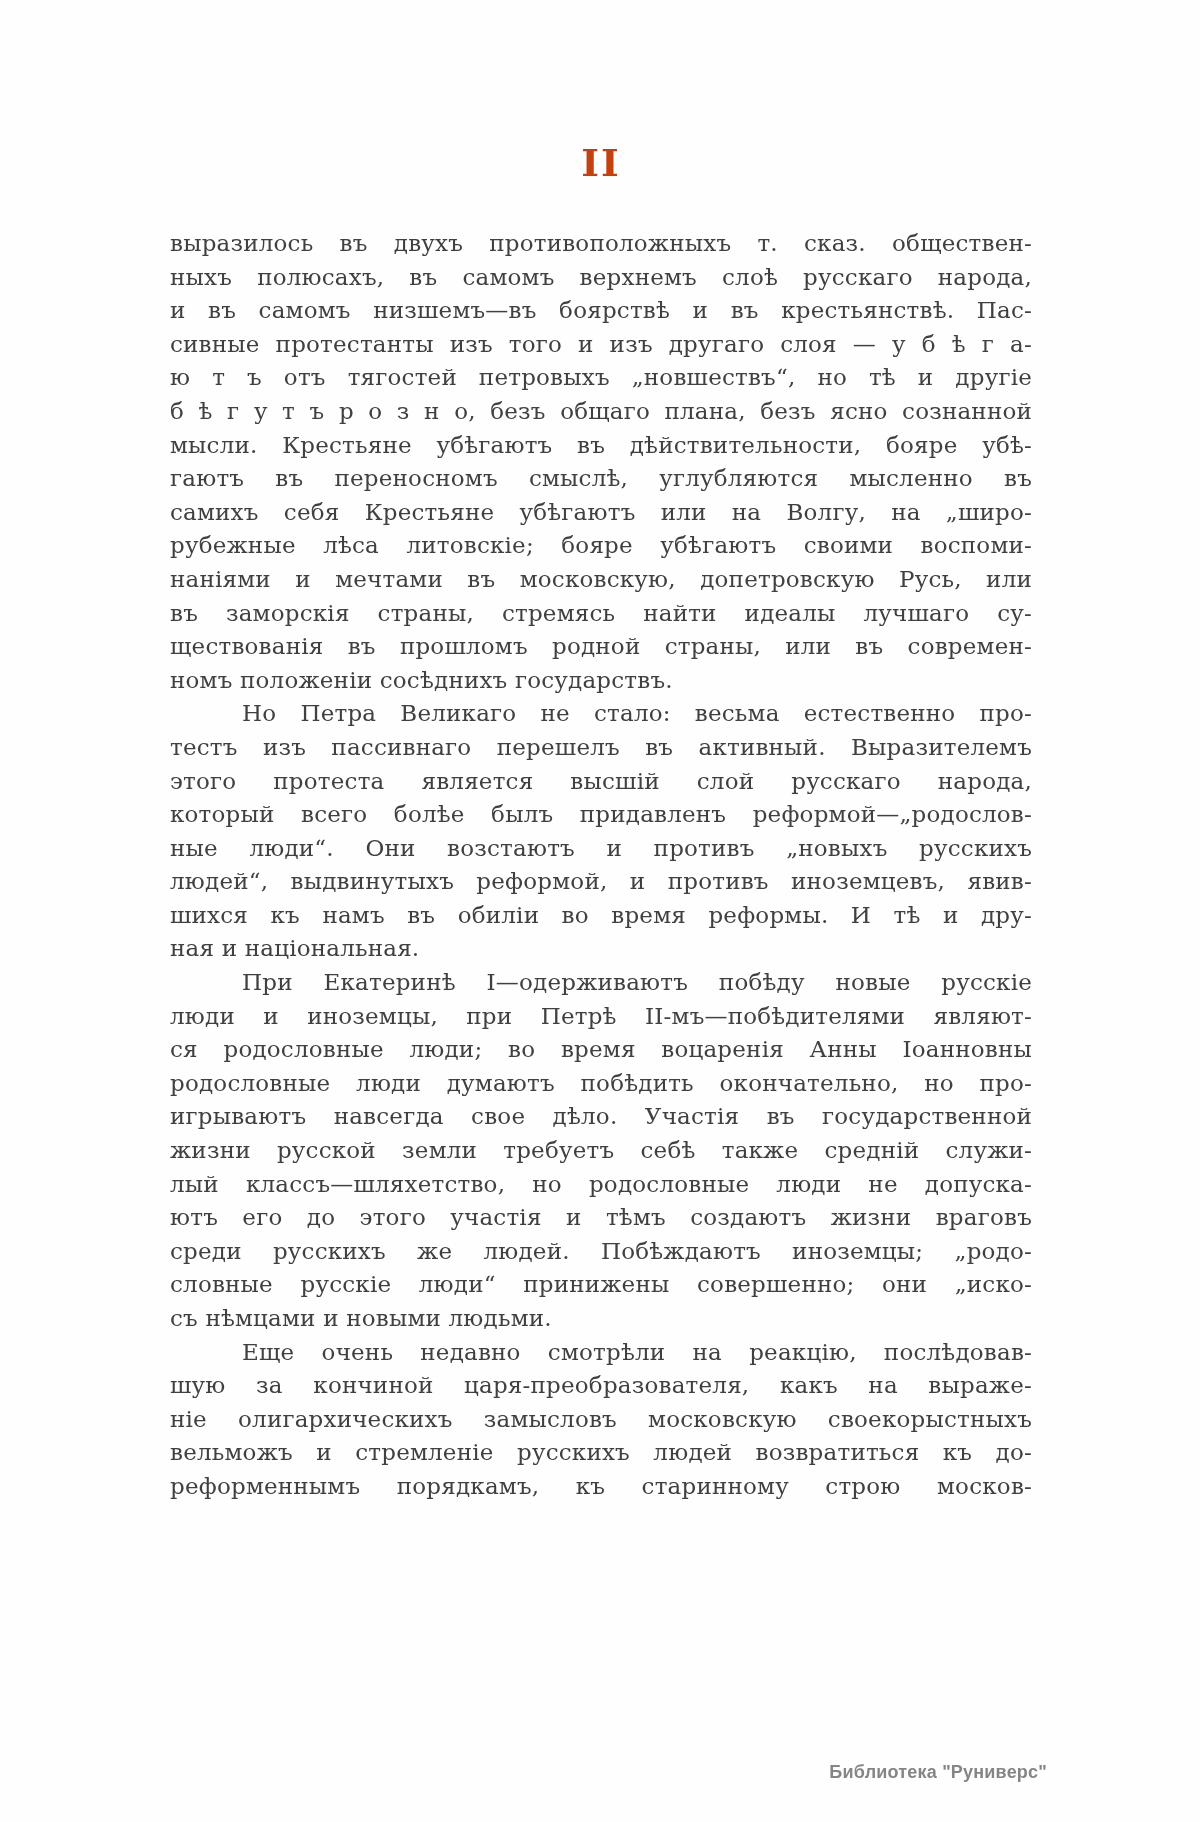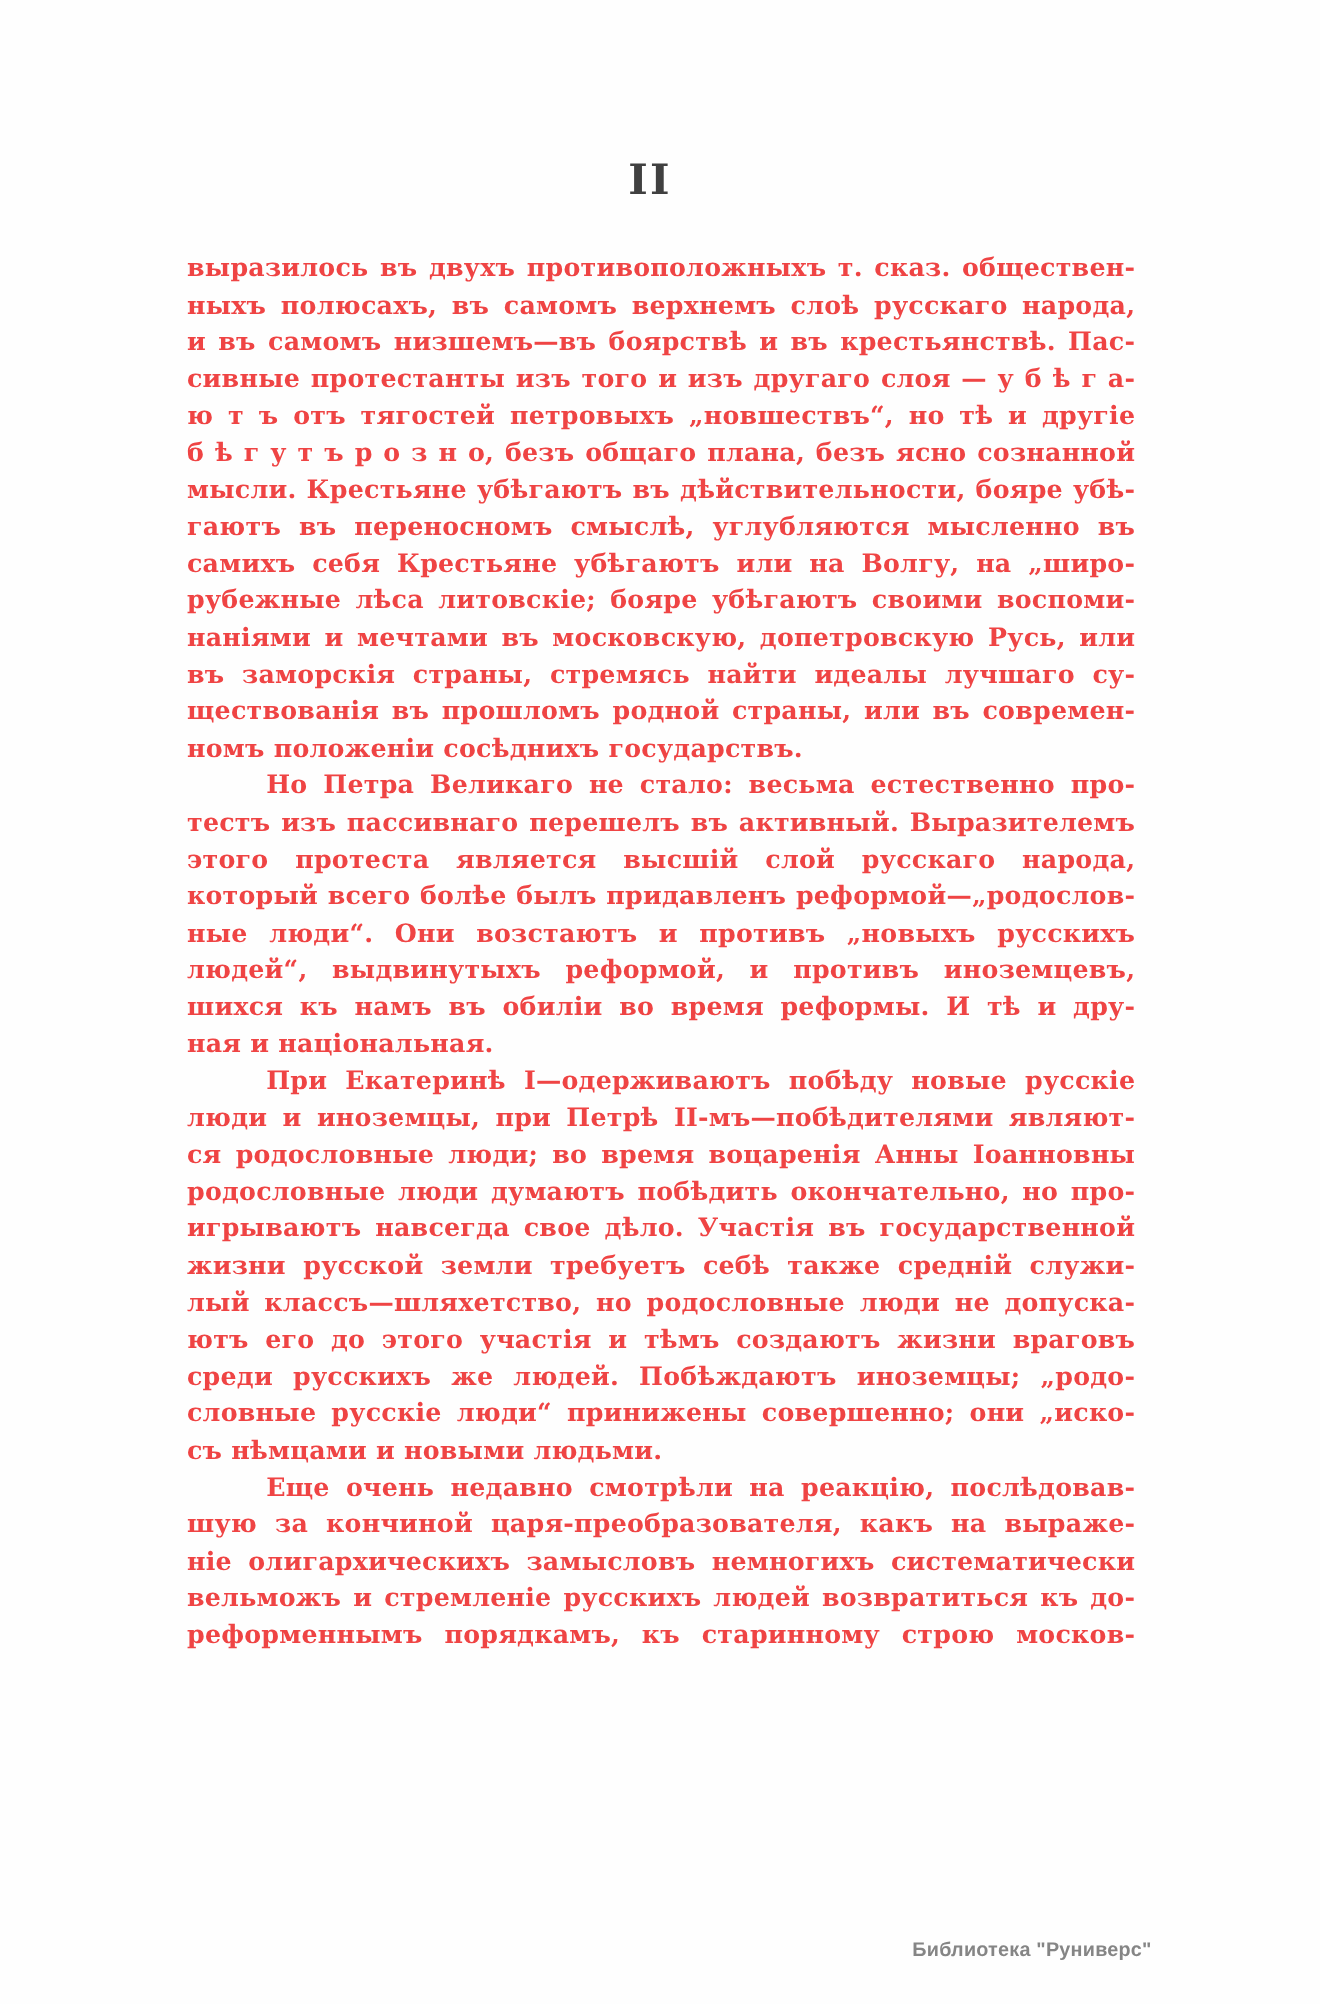--- a/index.html
+++ b/index.html
@@ -11,39 +11,38 @@
     position: relative;
     width: 1200px;
     height: 1822px;
     background: #fefefe;
     overflow: hidden;
     font-family: "DejaVu Serif", serif;
   }
   .heading {
     position: absolute;
     top: 140px;
-    left: 160px;
+    left: 170px;
     width: 862px;
     margin: 0;
     text-align: center;
     font-size: 38px;
     font-weight: bold;
     letter-spacing: 2px;
-    color: #404040;
+    color: #c2410c;
     font-family: "DejaVu Serif", serif;
   }
   .text-block {
     position: absolute;
     top: 227px;
     left: 170px;
     width: 862px;
     font-size: 23px;
-    color: #ef4444;
+    color: #404040;
     font-variant-ligatures: none;
-    font-weight: bold;
   }
   .para {
     margin: 0;
     padding: 0;
   }
   .line {
     height: 33.6px;
     line-height: 33.6px;
     overflow: hidden;
     text-align: justify;
@@ -110,20 +109,20 @@
         <div class="line">жизни русской земли требуетъ себѣ также средній служи-</div>
         <div class="line">лый классъ—шляхетство, но родословные люди не допуска-</div>
         <div class="line">ютъ его до этого участія и тѣмъ создаютъ жизни враговъ</div>
         <div class="line">среди русскихъ же людей. Побѣждаютъ иноземцы; „родо-</div>
         <div class="line">словные русскіе люди“ принижены совершенно; они „иско-</div>
         <div class="line para-end">съ нѣмцами и новыми людьми.</div>
       </div>
       <div class="para">
         <div class="line indent">Еще очень недавно смотрѣли на реакцію, послѣдовав-</div>
         <div class="line">шую за кончиной царя-преобразователя, какъ на выраже-</div>
-        <div class="line">ніе олигархическихъ замысловъ немногихъ систематически</div>
+        <div class="line">ніе олигархическихъ замысловъ московскую своекорыстныхъ</div>
         <div class="line">вельможъ и стремленіе русскихъ людей возвратиться къ до-</div>
         <div class="line">реформеннымъ порядкамъ, къ старинному строю москов-</div>
       </div>
     </div>
 
   <div class="watermark">Библиотека "Руниверс"</div>
 </div>
 
 </body></html>

